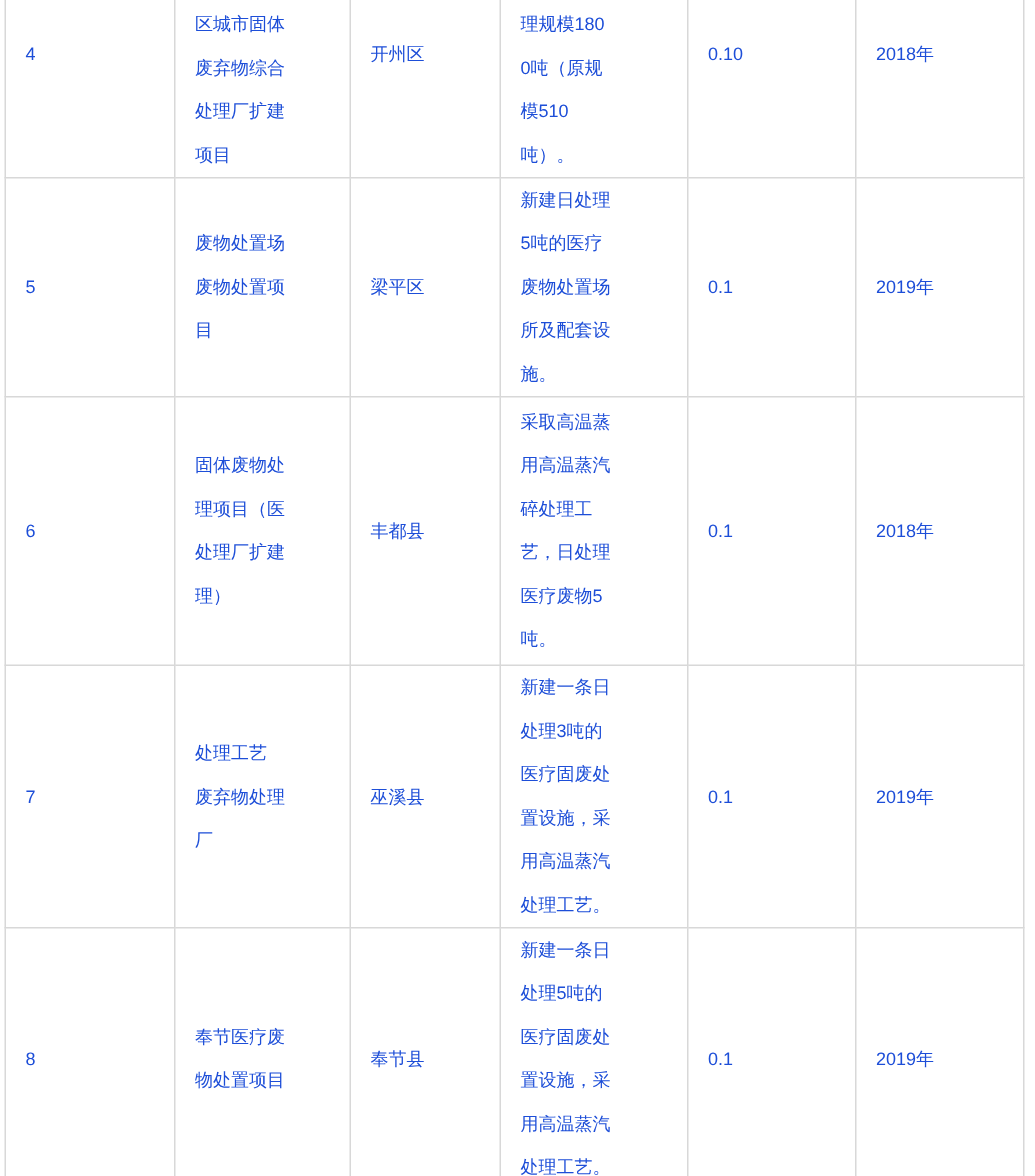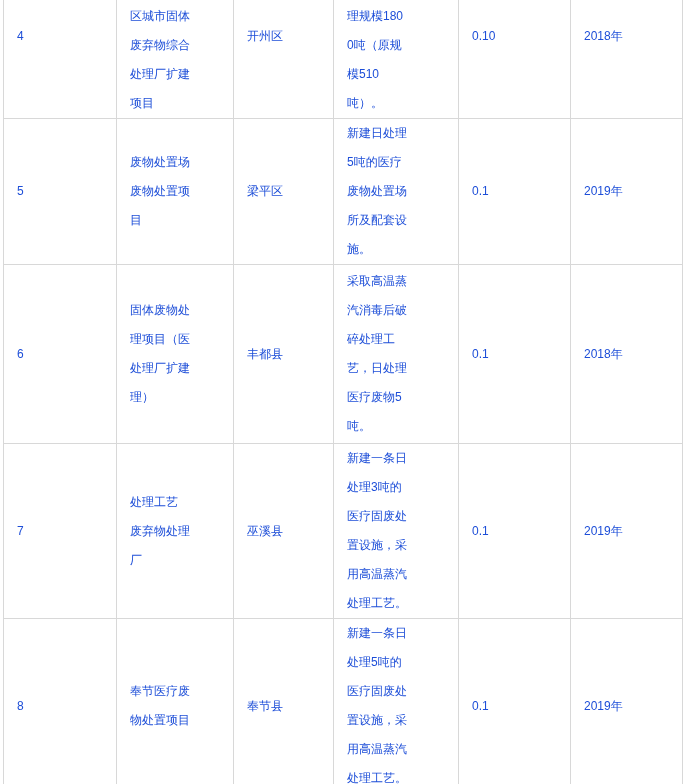--- a/index.html
+++ b/index.html
@@ -100,21 +100,21 @@
           <td>2019年</td>
         </tr>
         <tr class="r6">
           <td>6</td>
           <td>固体废物处
 理项目（医
 处理厂扩建
 理）</td>
           <td>丰都县</td>
           <td>采取高温蒸
-汽消毒后破
+用高温蒸汽
 碎处理工
 艺，日处理
 医疗废物5
 吨。</td>
           <td>0.1</td>
           <td>2018年</td>
         </tr>
         <tr class="r7">
           <td>7</td>
           <td>处理工艺

